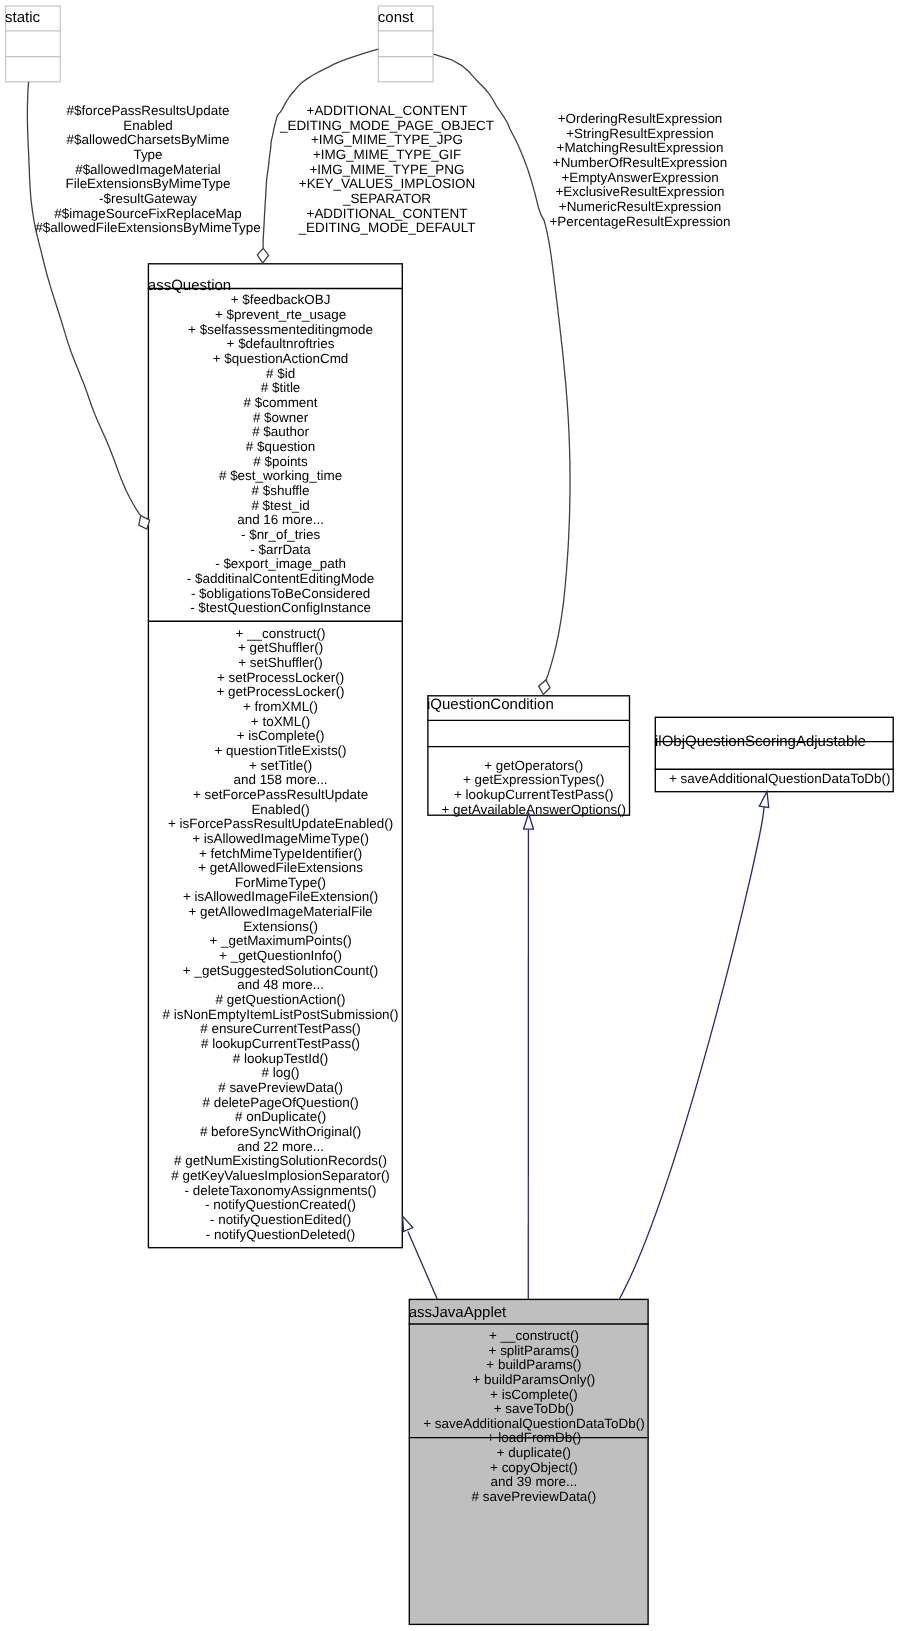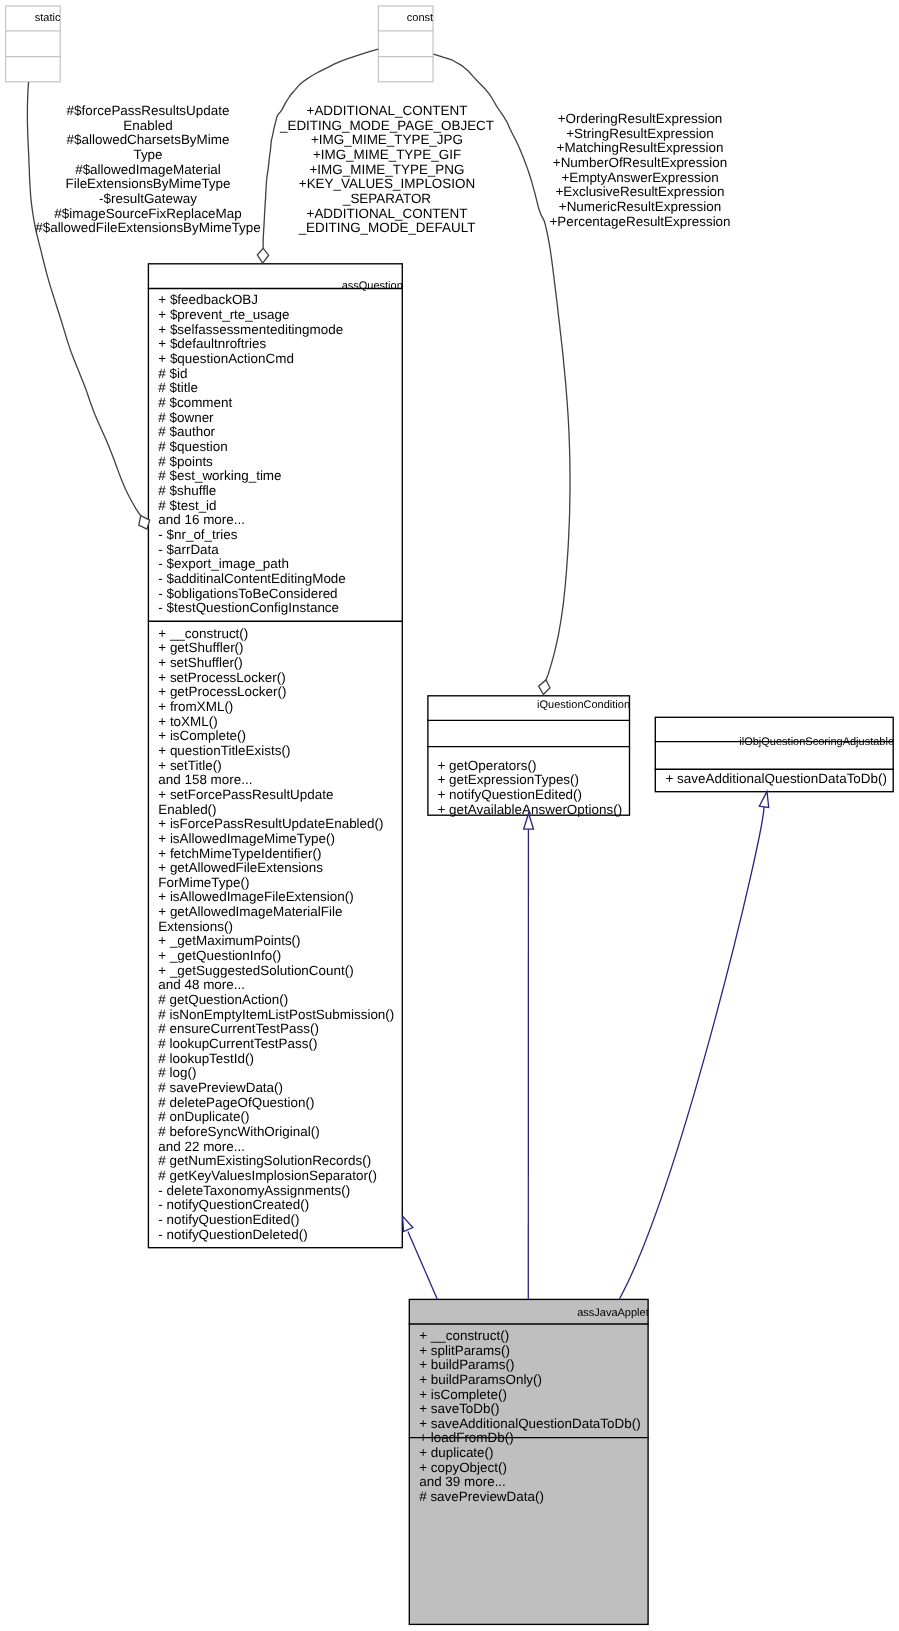--- a/index.html
+++ b/index.html
@@ -1,22 +1,22 @@
 <!DOCTYPE html>
 <html><head>
 <meta charset="utf-8">
 <style>
   html,body{margin:0;padding:0;background:#ffffff;}
   body{width:899px;height:1631px;position:relative;overflow:hidden;
        font-family:"Liberation Sans",sans-serif;color:#000000;
        text-rendering:geometricPrecision;-webkit-font-smoothing:antialiased;}
   .node{position:absolute;box-sizing:border-box;background:transparent;}
-  .node .title{text-align:right;font-size:11px;line-height:14.66px;
+  .node .title{text-align:left;font-size:15px;line-height:14.66px;
        box-sizing:border-box;}
-  .node .sec{box-sizing:border-box;}
+  .node .sec{box-sizing:border-box;text-align:center;}
   .node .title,.node .row,.elabel{transform:translateZ(0);}
   .node .row{font-size:13.45px;line-height:14.66px;white-space:pre;
        padding-left:10.5px;}
   .node.plain{}
   .node.plain .div{background:transparent;}
   .node.plain .sec{background:transparent;}
   .node.solid{}
   .div{height:1.3px;background:transparent;font-size:0;line-height:0;}
   .node.hl{background:transparent;}
   svg.edges{position:absolute;left:0;top:0;width:899px;height:1631px;
@@ -178,21 +178,21 @@
 </div>
 
 <div class="node solid" id="n-iQuestionCondition" style="left:427px;top:695px;width:203px;height:120px;">
   <div class="title" style="height:24px;padding-top:3px;">iQuestionCondition</div>
   <div class="div"></div>
   <div class="sec" style="height:25px;"></div>
   <div class="div"></div>
   <div class="sec" style="padding-top:12px;">
       <div class="row">+ getOperators()</div>
       <div class="row">+ getExpressionTypes()</div>
-      <div class="row">+ notifyQuestionEdited()</div>
+      <div class="row">+ lookupCurrentTestPass()</div>
       <div class="row">+ getAvailableAnswerOptions()</div>
     </div>
 </div>
 
 <div class="node solid" id="n-ilObjQuestionScoringAdjustable" style="left:655px;top:717px;width:239px;height:75px;">
   <div class="title" style="height:23px;padding-top:18px;">ilObjQuestionScoringAdjustable</div>
   <div class="div"></div>
   <div class="sec" style="height:27px;"></div>
   <div class="div"></div>
   <div class="sec" style="padding-top:2.5px;">

